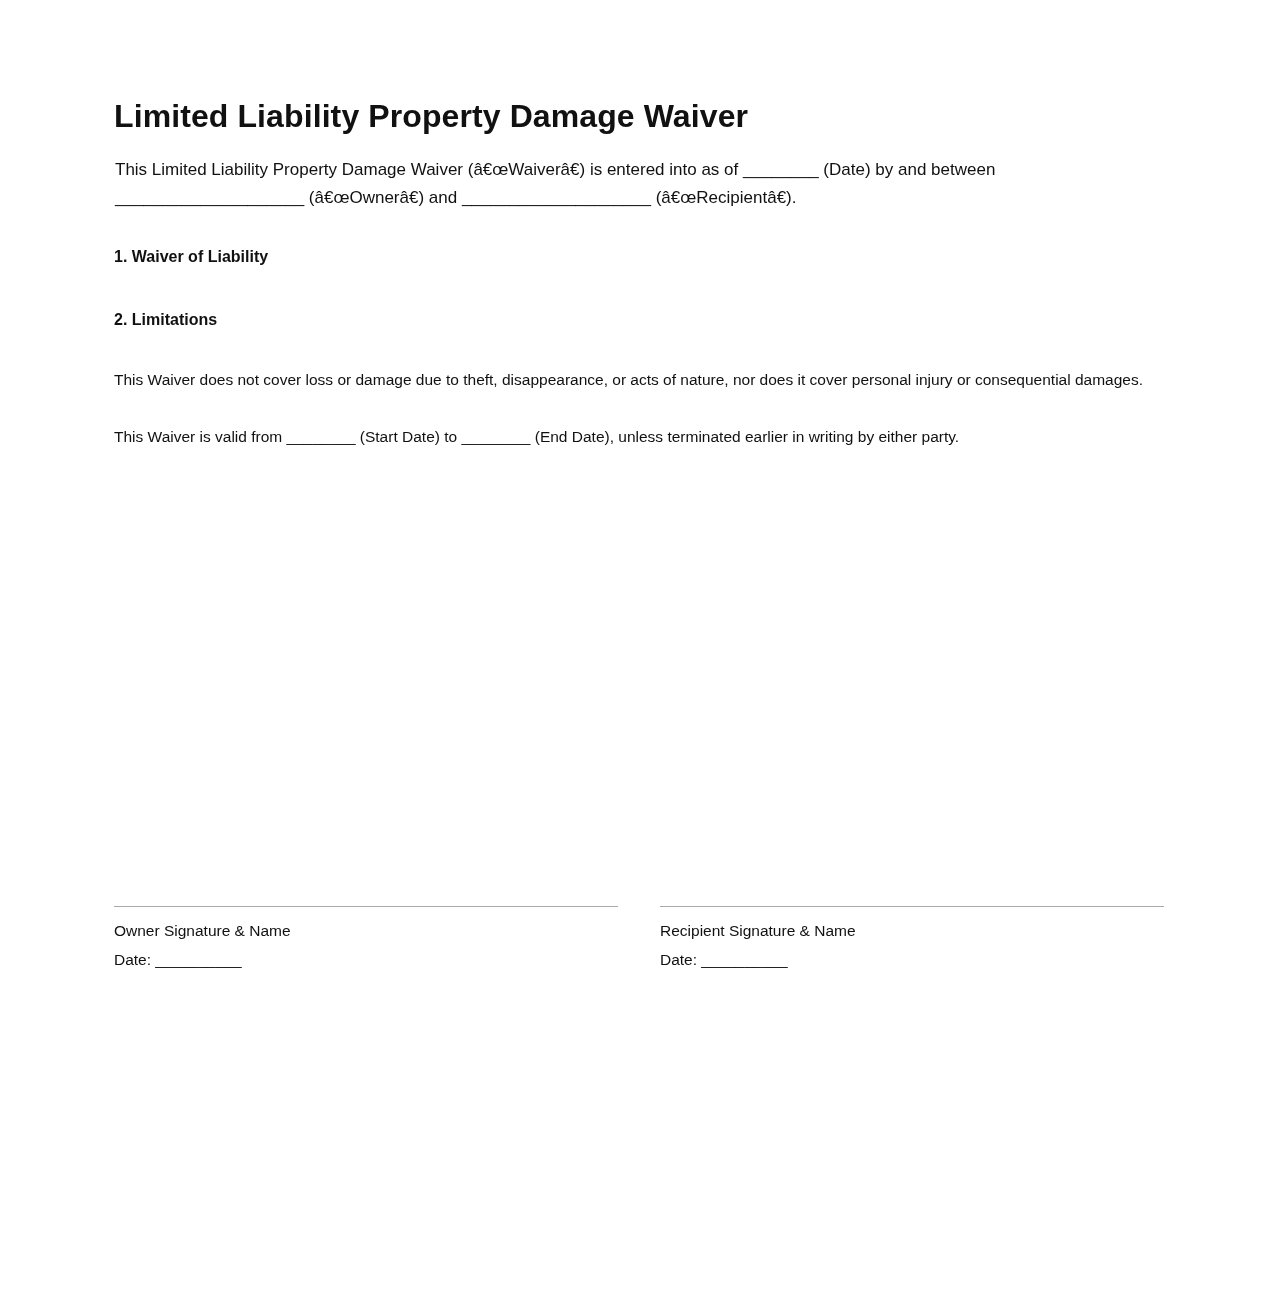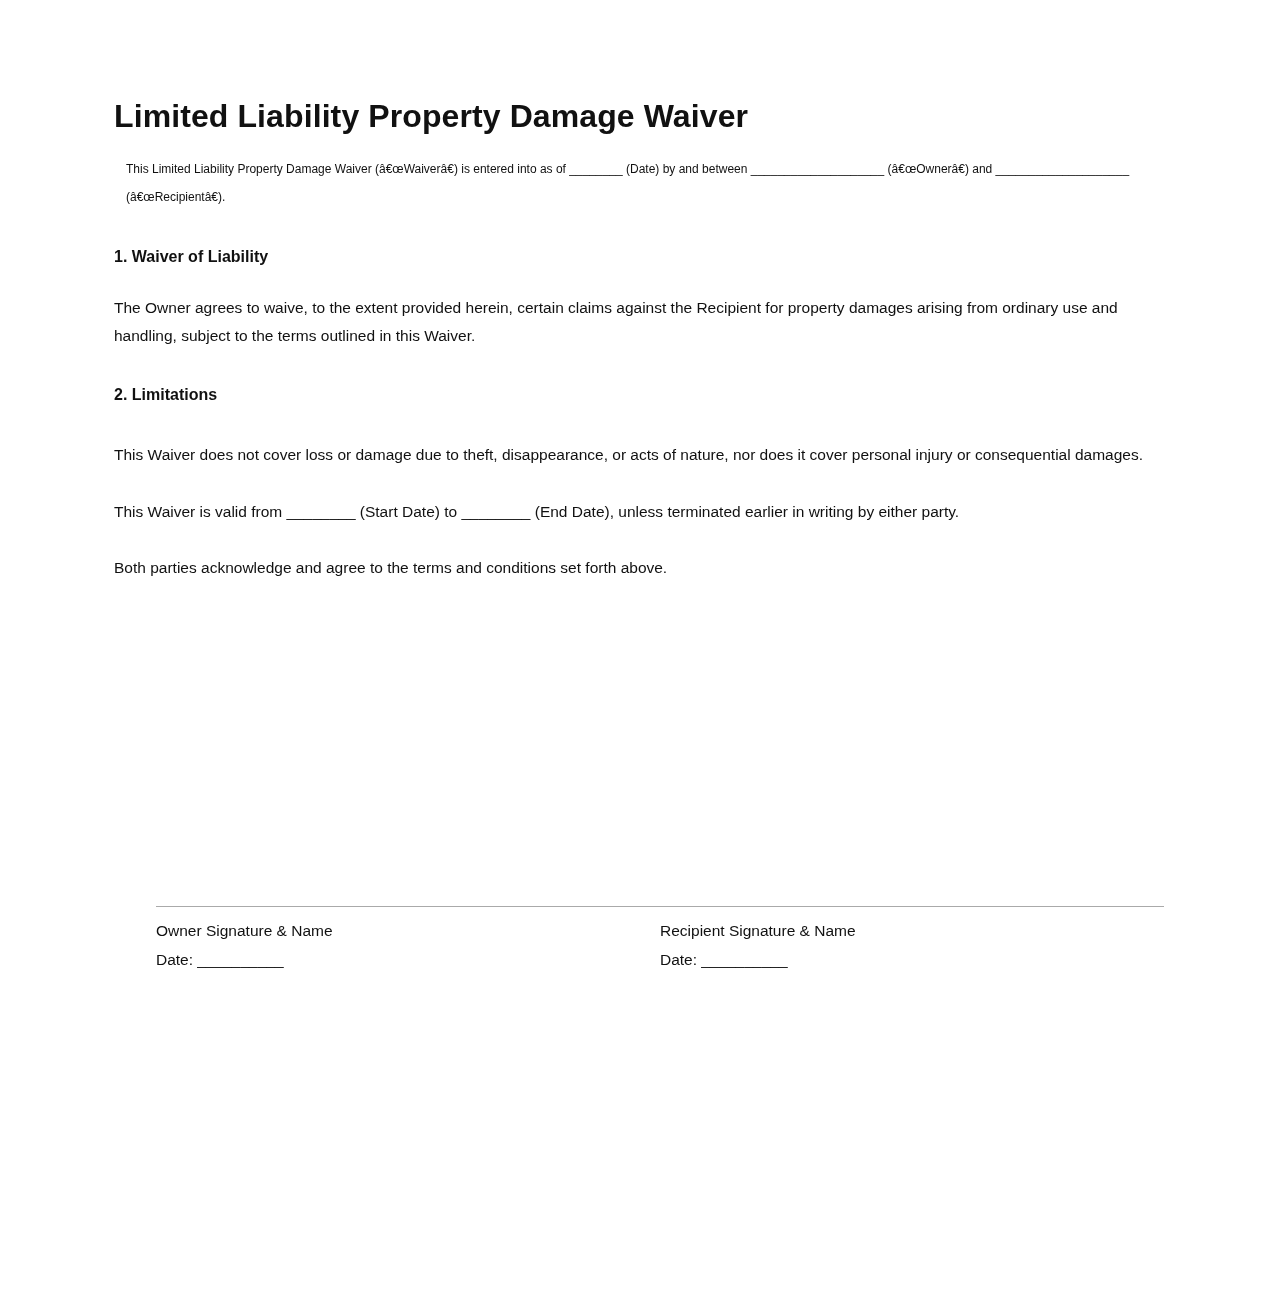--- a/index.html
+++ b/index.html
@@ -21,22 +21,22 @@
       width: 1050px;
     }
     h1 {
       font-size: 32px;
       font-weight: bold;
       margin: 0;
       line-height: 48px;
       letter-spacing: 0.1px;
     }
     .intro {
-      margin: 16px 0 0 12px;
-      font-size: 12px;
+      margin: 16px 0 0 1px;
+      font-size: 17px;
       line-height: 27.5px;
     }
     h2 {
       font-size: 16px;
       font-weight: bold;
       margin: 0;
       line-height: 34px;
     }
     .section {
       margin-top: 29px;
@@ -45,21 +45,22 @@
       margin: 20px 0 0 0;
       font-size: 15.5px;
       line-height: 27.5px;
     }
     .signatures {
       position: absolute;
       left: 114px;
       top: 906px;
       width: 1050px;
       display: flex;
-      justify-content: flex-end;
+      justify-content: space-between;
+      gap: 6px;
     }
     .sig-block {
       width: 504px;
     }
     .sig-line {
       border-top: 1px solid #aaaaaa;
       height: 0;
       margin-bottom: 9px;
     }
     .sig-label, .sig-date {
@@ -69,37 +70,35 @@
   </style>
 </head>
 <body>
 
 <div class="page">
   <h1>Limited Liability Property Damage Waiver</h1>
   <p class="intro">This Limited Liability Property Damage Waiver (â€œWaiverâ€) is entered into as of ________ (Date) by and between ____________________ (â€œOwnerâ€) and ____________________ (â€œRecipientâ€).</p>
 
   <div class="section">
     <h2>1. Waiver of Liability</h2>
-    <p>The Owner agrees to waive, to the extent provided herein, certain claims against the Recipient for property damages arising from ordinary use and handling, subject to the terms outlined in this Waiver.</p>
   </div>
 
   <div class="section">
     <h2>2. Limitations</h2>
   </div>
 
   <div class="section">
     <p>This Waiver does not cover loss or damage due to theft, disappearance, or acts of nature, nor does it cover personal injury or consequential damages.</p>
   </div>
 
   <div class="section">
     <p>This Waiver is valid from ________ (Start Date) to ________ (End Date), unless terminated earlier in writing by either party.</p>
   </div>
 
   <div class="section">
-    <p>Both parties acknowledge and agree to the terms and conditions set forth above.</p>
   </div>
 </div>
 
 <div class="signatures">
   <div class="sig-block">
     <div class="sig-line"></div>
     <div class="sig-label">Owner Signature &amp; Name</div>
     <div class="sig-date">Date: __________</div>
   </div>
   <div class="sig-block">

